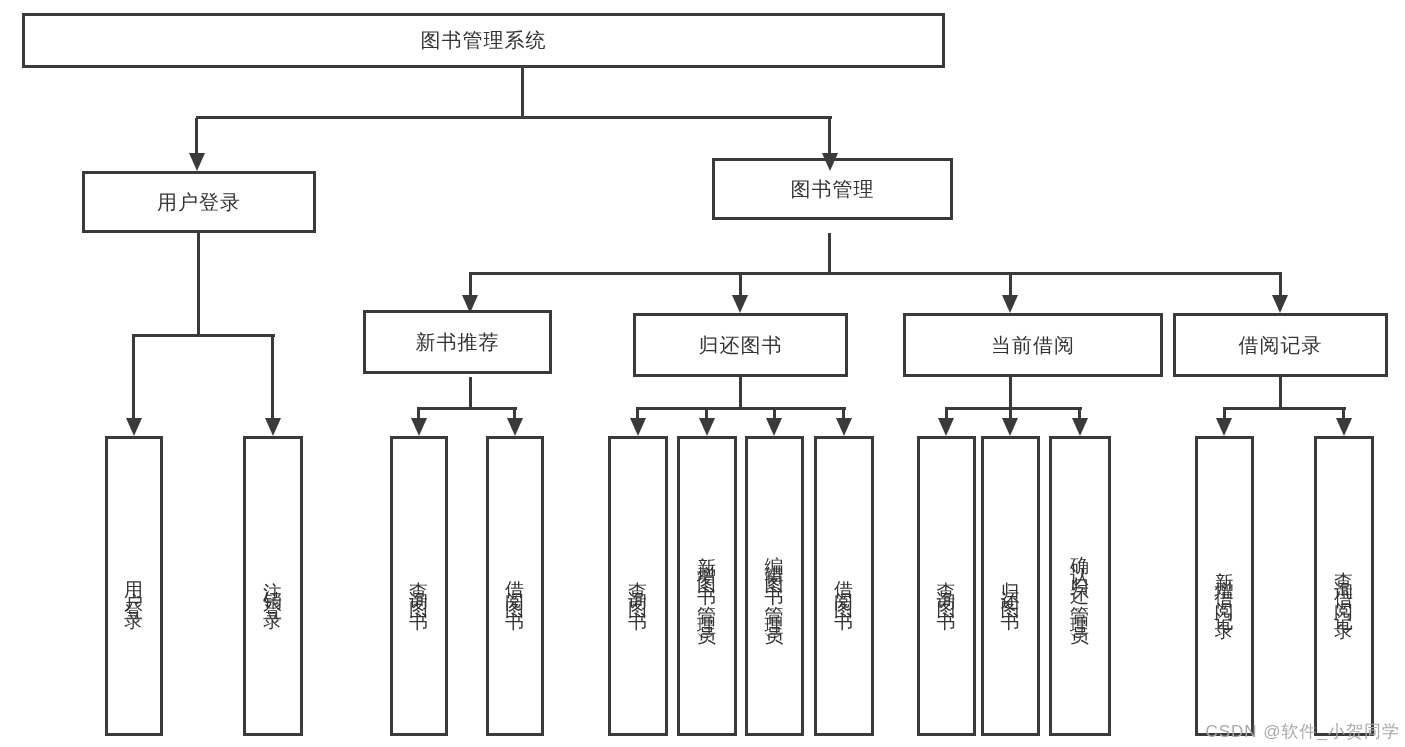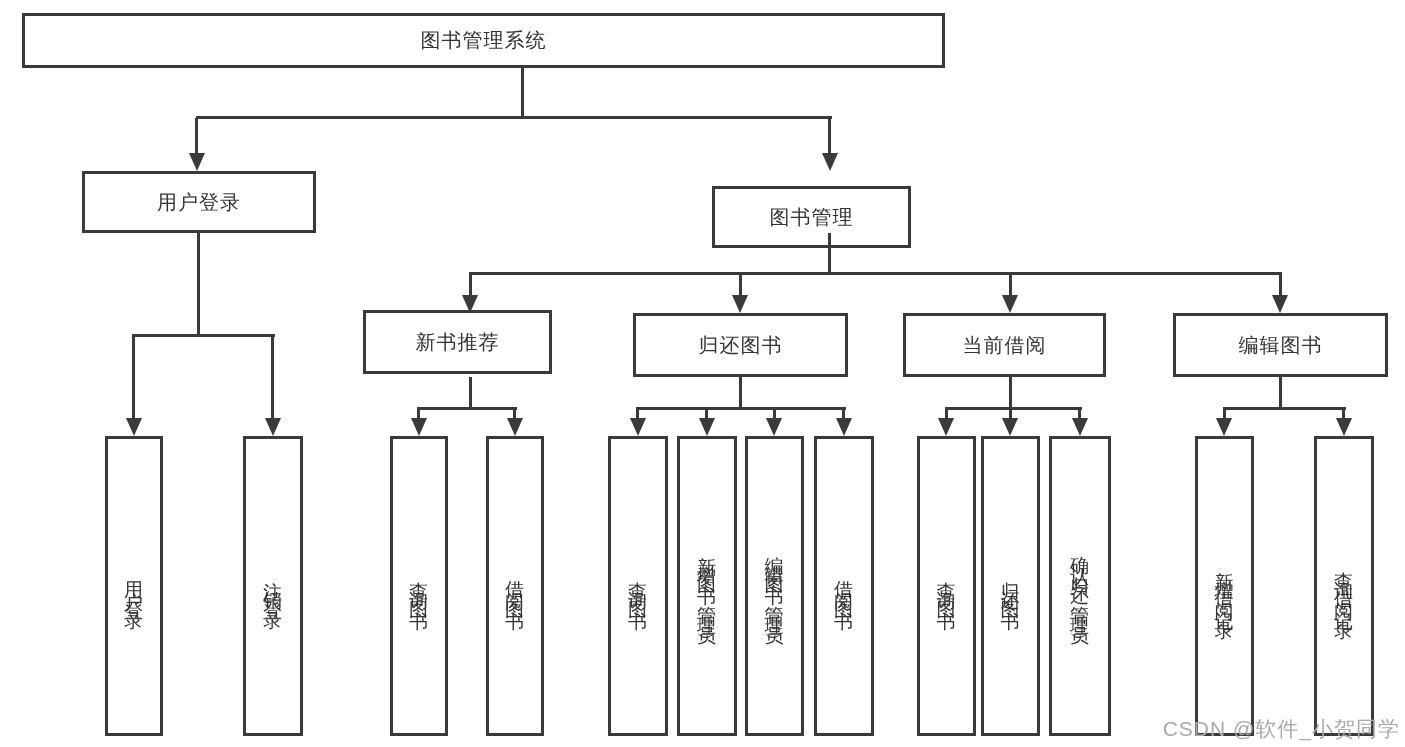--- a/index.html
+++ b/index.html
@@ -47,52 +47,52 @@
     position:absolute;
     width:0;height:0;
     border-left:8px solid transparent;
     border-right:8px solid transparent;
     border-top:18px solid var(--line);
   }
   .watermark{
     position:absolute;
     right:5px;
     bottom:4px;
-    font-size:21px;
+    font-size:17px;
     letter-spacing:1px;
     color:var(--watermark);
     white-space:nowrap;
     z-index:5;
   }
 </style>
 </head>
 <body>
 
 <div class="node" style="left:22px;top:13px;width:923px;height:55px">
   <span>图书管理系统</span>
 </div>
 
 <div class="node" style="left:82px;top:171px;width:234px;height:62px">
   <span>用户登录</span>
 </div>
-<div class="node" style="left:712px;top:186px;width:199px;height:62px">
+<div class="node" style="left:712px;top:158px;width:241px;height:62px">
   <span>图书管理</span>
 </div>
 
 <div class="node" style="left:363px;top:310px;width:189px;height:64px">
   <span>新书推荐</span>
 </div>
 <div class="node" style="left:633px;top:313px;width:215px;height:64px">
   <span>归还图书</span>
 </div>
-<div class="node" style="left:903px;top:313px;width:203px;height:64px">
+<div class="node" style="left:903px;top:313px;width:260px;height:64px">
   <span>当前借阅</span>
 </div>
 <div class="node" style="left:1173px;top:313px;width:215px;height:64px">
-  <span>编辑图书</span>
+  <span>借阅记录</span>
 </div>
 
 <div class="node vnode" style="left:105px;top:436px;width:58px;height:300px">
   <span>用户登录</span>
 </div>
 <div class="node vnode" style="left:243px;top:436px;width:60px;height:300px">
   <span>注销登录</span>
 </div>
 
 <div class="node vnode" style="left:390px;top:436px;width:58px;height:300px">

